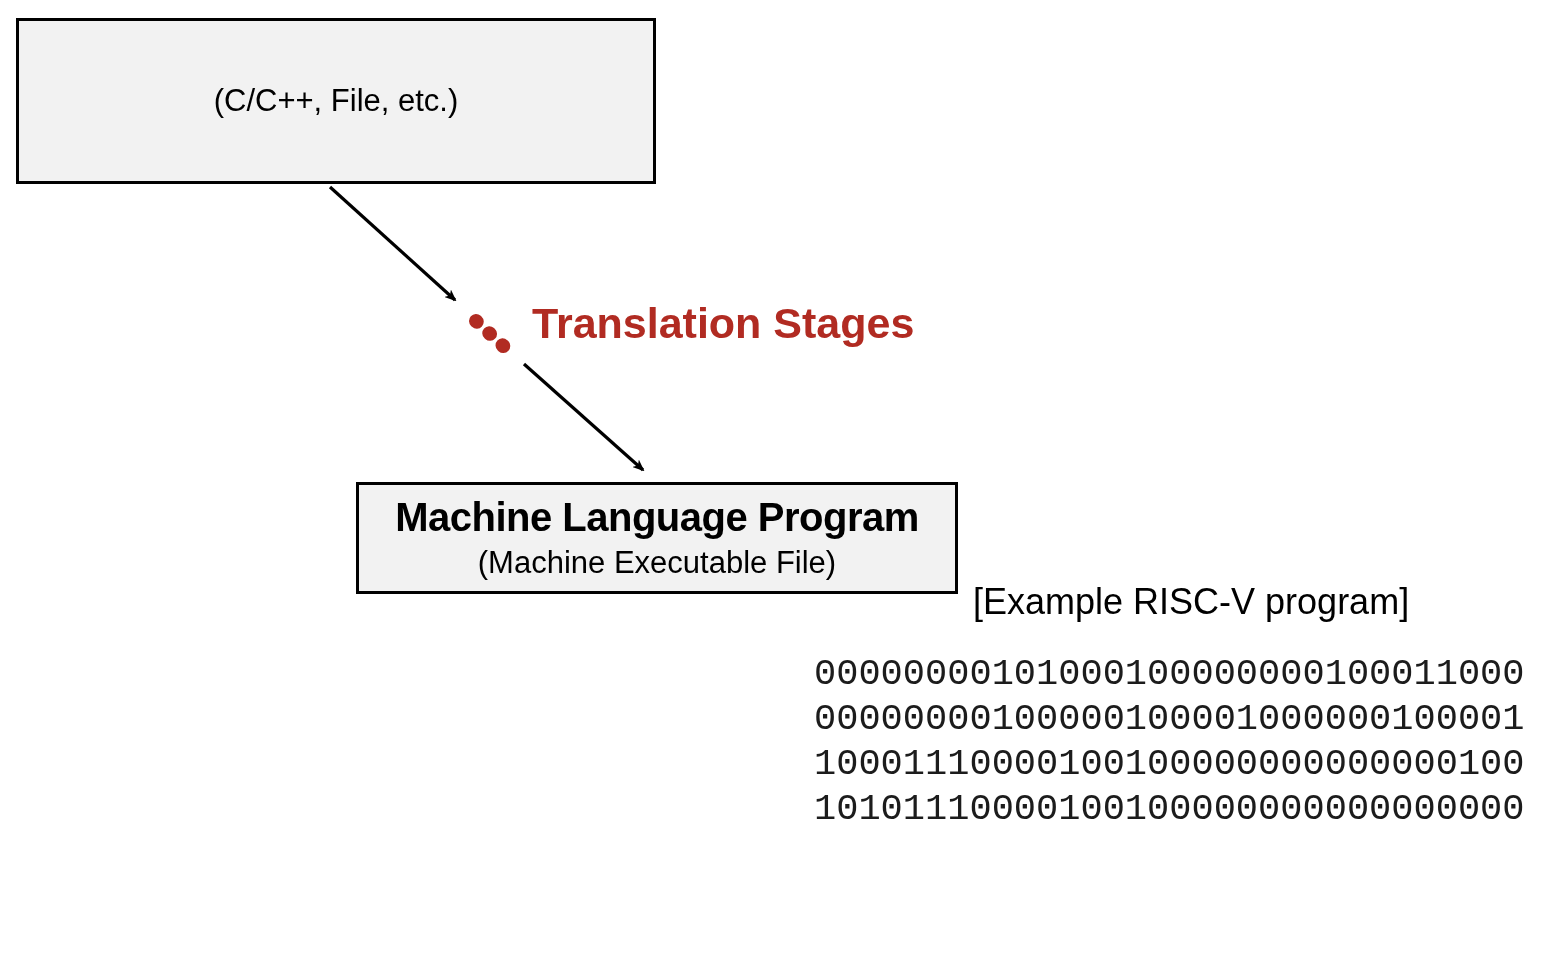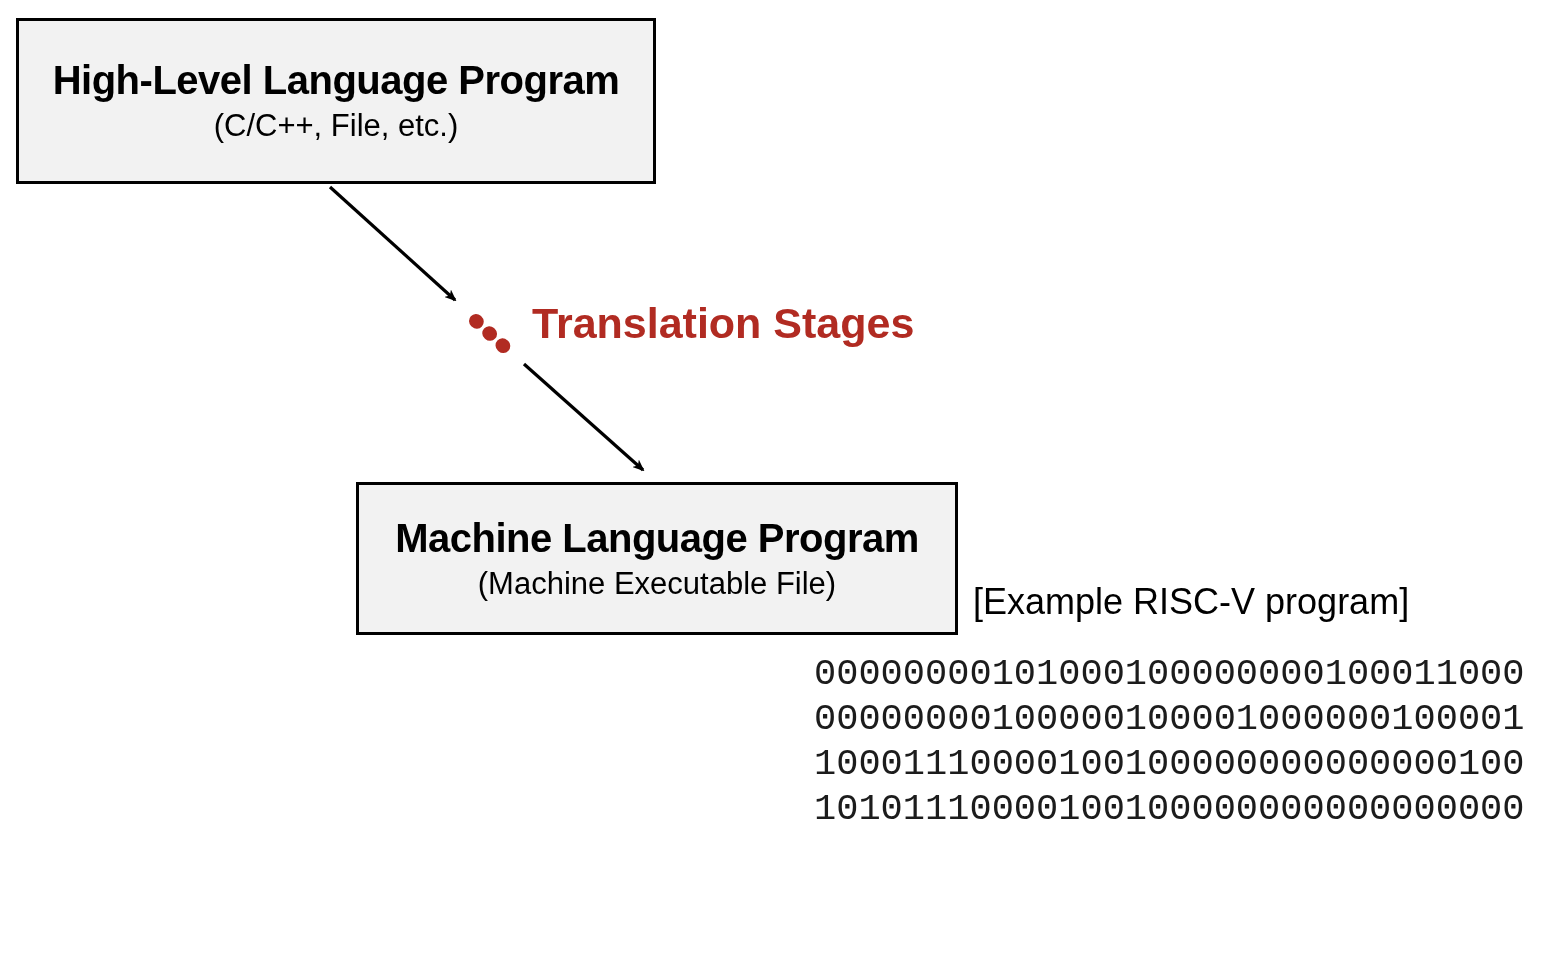--- a/index.html
+++ b/index.html
@@ -32,21 +32,21 @@
     line-height:50px;
     letter-spacing:-0.5px;
     color:#000;
   }
   .flowbox .subtitle{
     font-size:31px;
     line-height:42px;
     color:#000;
   }
   #box-high-level{left:16px;top:18px;width:640px;height:166px;}
-  #box-machine{left:356px;top:482px;width:602px;height:153px;}
+  #box-machine{left:356px;top:482px;width:602px;height:112px;}
   .arrow-layer{position:absolute;left:0;top:0;width:1544px;height:970px;pointer-events:none;}
   .translation-label{
     position:absolute;
     left:532px;top:297px;
     font-size:43px;line-height:52px;
     font-weight:bold;
     color:var(--accent);
     white-space:nowrap;
   }
   .example-label{
@@ -66,21 +66,20 @@
     white-space:pre;
     text-align:right;
   }
 </style>
 </head>
 <body>
 
 <div class="canvas">
 
   <div class="flowbox" id="box-high-level">
-    <div class="title">High-Level Language Program</div>
     <div class="subtitle">(C/C++, File, etc.)</div>
   </div>
 
   <svg class="arrow-layer" width="1544" height="970" viewBox="0 0 1544 970">
     <defs>
       <marker id="arrowhead" markerWidth="12" markerHeight="10" refX="10" refY="5" orient="auto" markerUnits="userSpaceOnUse">
         <path d="M0,0 L12,5 L0,10 L3.2,5 z" fill="#000"></path>
       </marker>
     </defs>
     <g>

